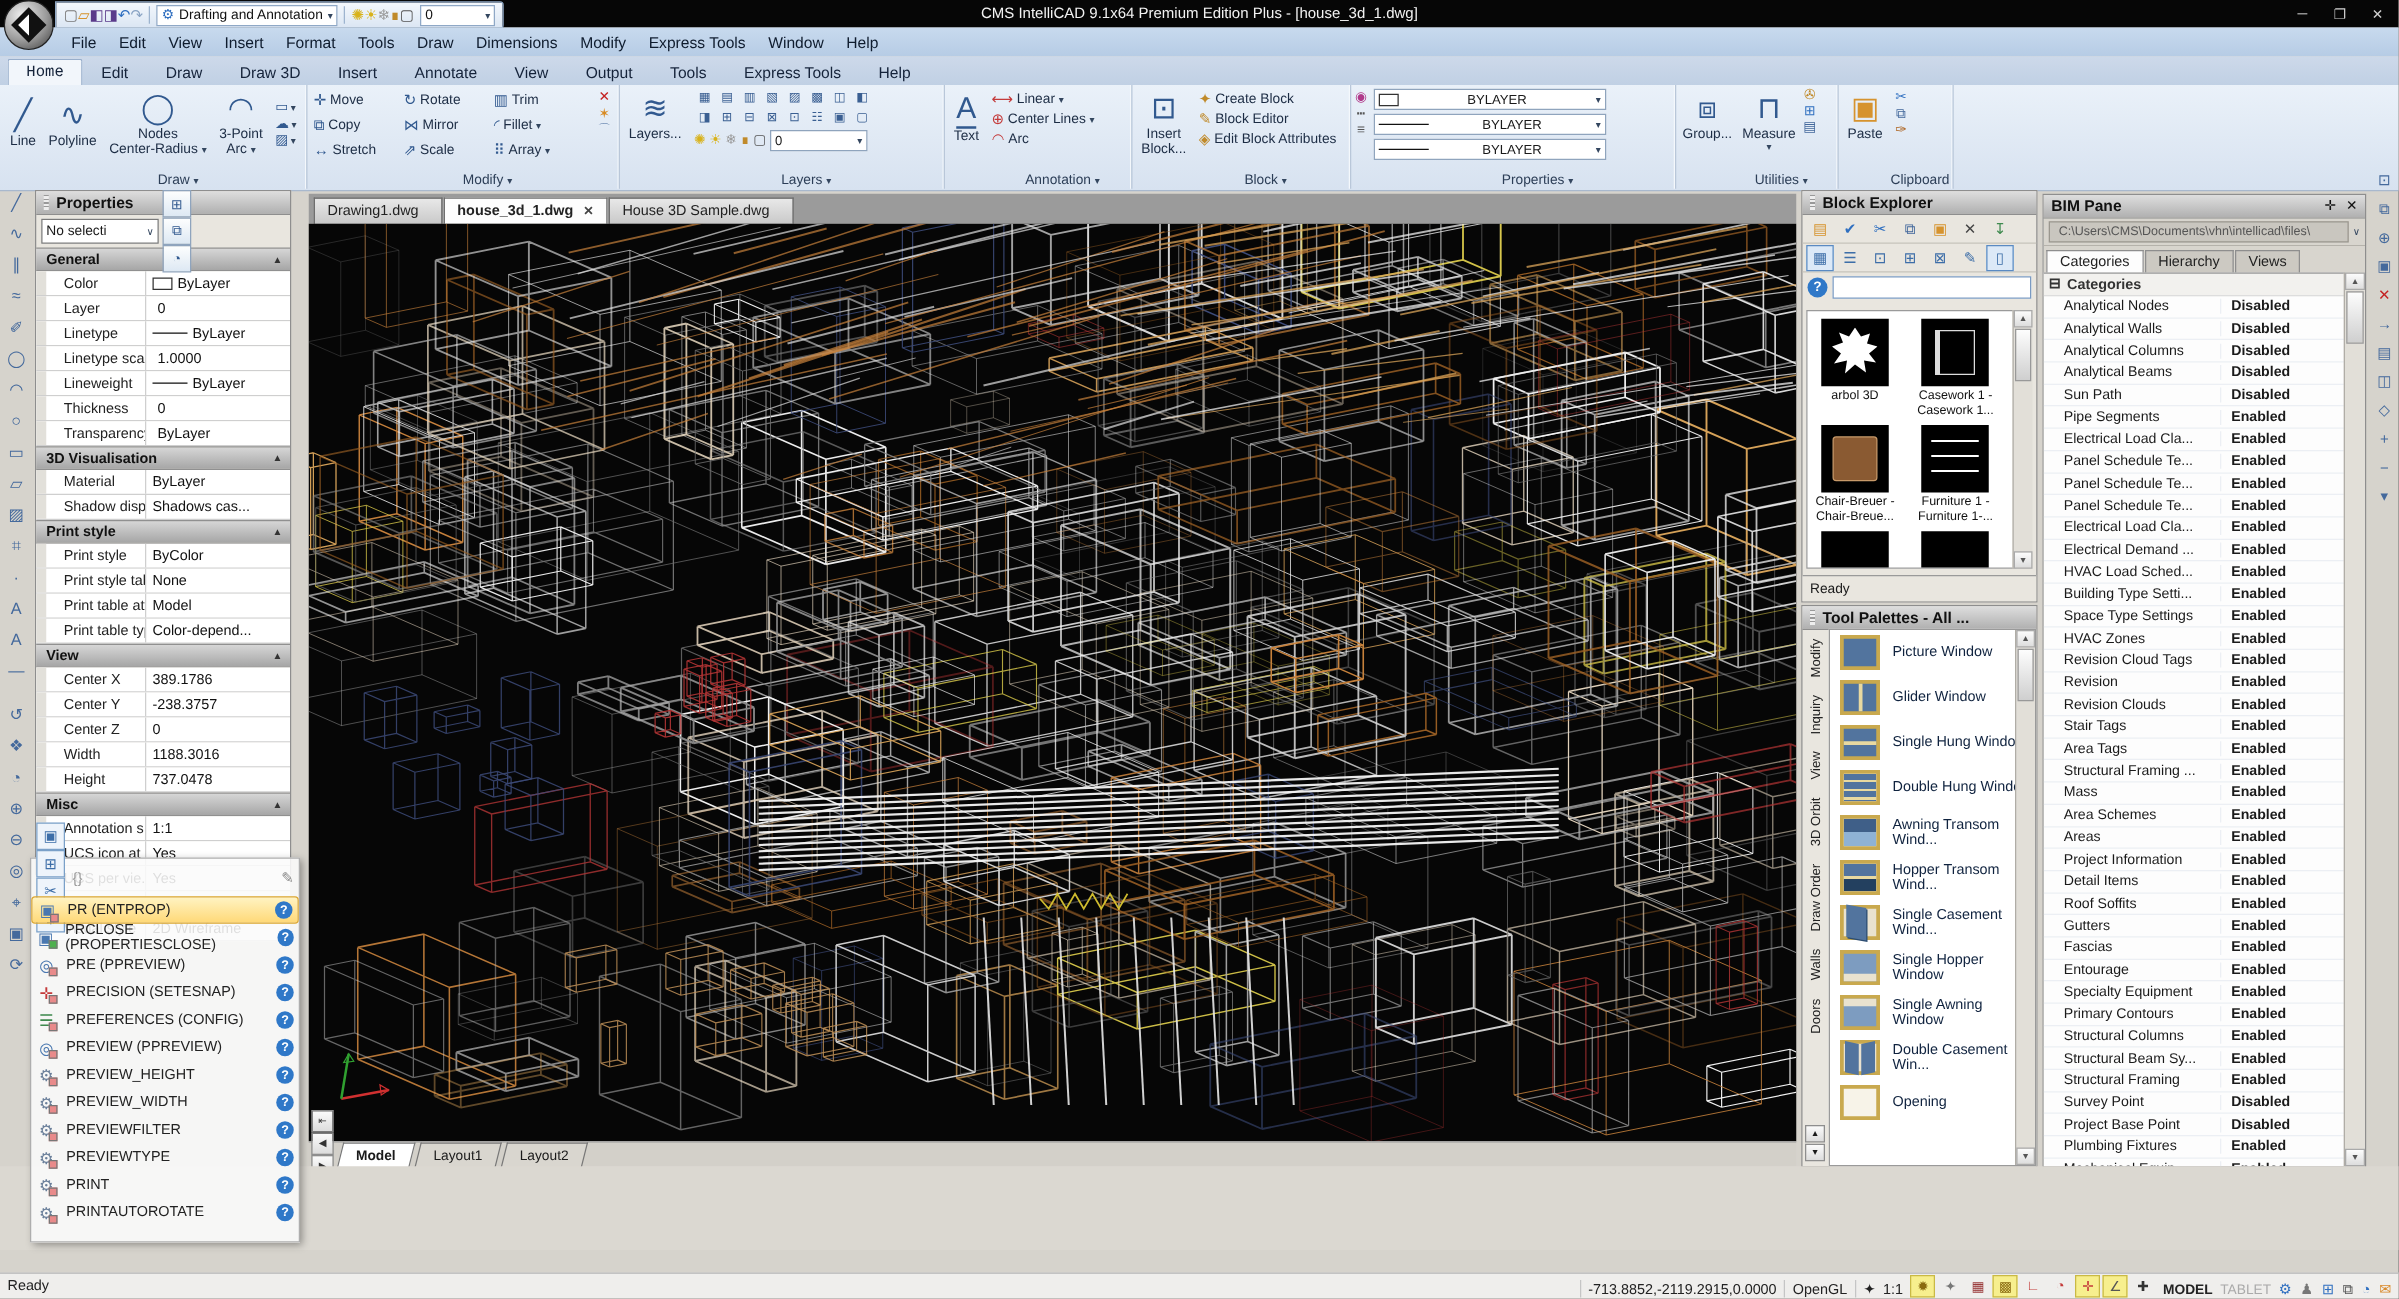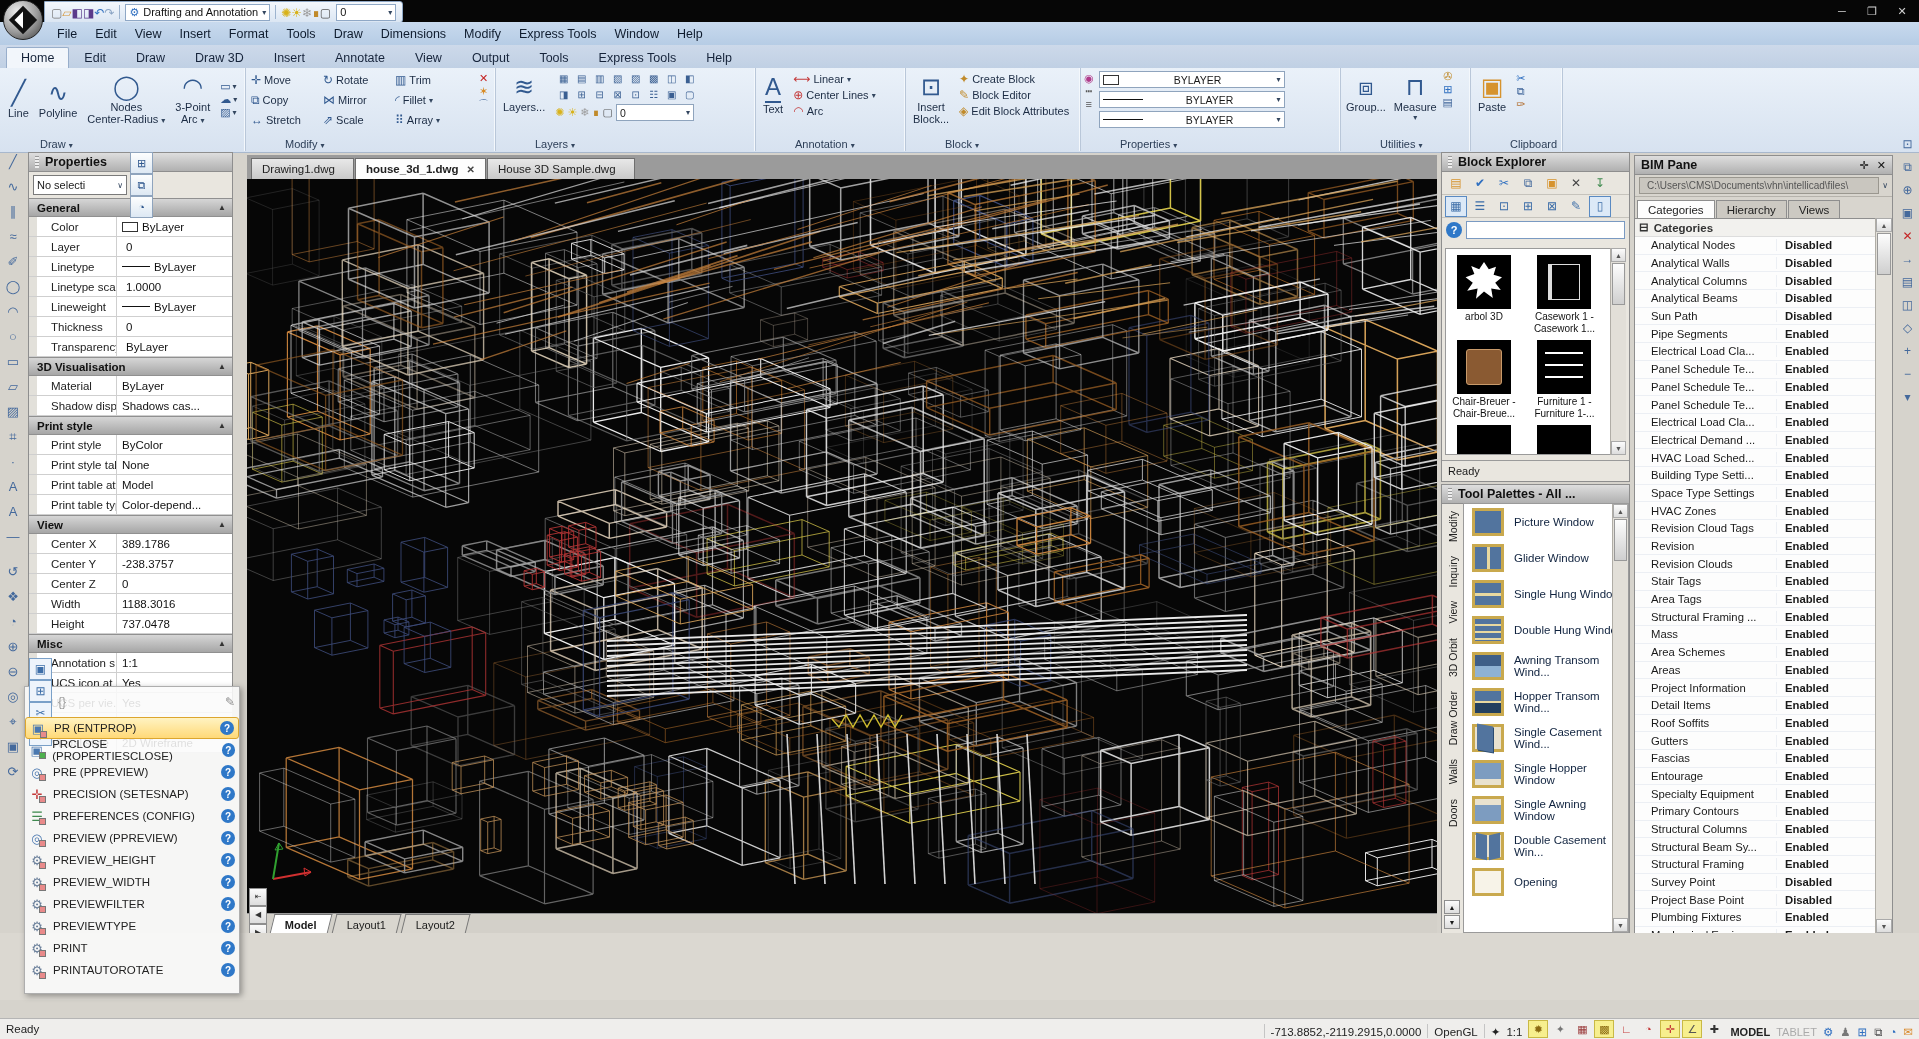--- a/index.html
+++ b/index.html
@@ -23,26 +23,26 @@
   #qat .combo{background:#fff;border:1px solid #8fa8c6;height:15px;display:flex;align-items:center;font-size:11px;padding:0 3px;gap:4px;color:#111;}
   .sep-v{width:1px;height:14px;background:#9db4cf;}
 
   
   #menubar{left:0;top:22px;width:1919px;height:23px;background:linear-gradient(#c8daee,#b6cce5);display:flex;align-items:center;padding-left:48px;box-sizing:border-box;}
   #menubar .mitem{font-size:12.5px;padding:3px 9px;color:#0f1c2e;}
 
   
   #ribbontabs{left:0;top:45px;width:1919px;height:23px;background:linear-gradient(#cdd9ea,#c0d0e4);display:flex;align-items:flex-end;padding-left:6px;box-sizing:border-box;}
   #ribbontabs .rtab{font-size:12.5px;padding:3px 14px;color:#15233a;border:1px solid transparent;border-bottom:none;}
-  #ribbontabs .rtab.active{background:#f2f6fb;border-color:#98aecb;border-radius:2px 2px 0 0;}
+  #ribbontabs .rtab.active{background:#f2f6fb;border-color:#98aecb;border-radius:2px 2px 0 0;font-family:Liberation Mono, monospace;}
 
   
   #ribbon{left:0;top:68px;width:1919px;height:84px;background:linear-gradient(#eaf1f9,#d7e2f0);border-bottom:1px solid #a8b8cd;}
   .rgroup{position:absolute;top:0;height:83px;border-right:1px solid #b9c7d9;box-shadow:inset -1px 0 0 #f4f8fc;}
-  .rfooter{position:absolute;bottom:1px;left:0;right:0;font-size:11px;color:#2c3e57;padding-left:40px;}
+  .rfooter{position:absolute;bottom:1px;left:0;right:0;text-align:center;font-size:11px;color:#2c3e57;padding-left:40px;}
   .bigbtn{display:inline-flex;flex-direction:column;align-items:center;justify-content:flex-start;font-size:11px;color:#1c2c44;padding:2px 4px;text-align:center;line-height:1.15;}
   .bigbtn .g{font-size:24px;color:#31598f;}
   .smallrow{display:flex;align-items:center;gap:3px;font-size:11px;color:#1c2c44;}
   .smallrow .g{font-size:12px;}
   .arrow{font-size:8px;color:#33465f;}
   .minicol{display:flex;flex-direction:column;gap:2px;}
   .minicol .g{font-size:11px;color:#31598f;}
   .bylayer-row{display:flex;align-items:center;background:#fff;border:1px solid #8fa4bd;height:15px;font-size:10.5px;padding:0 3px;gap:4px;width:178px;justify-content:space-between;}
   .swatch-box{width:14px;height:8px;border:1px solid #333;background:#fff;}
   .swatch-line{width:40px;height:0;border-top:1.5px solid #111;}
@@ -176,20 +176,21 @@
   .toggle[data-on="true"]{background:#f7ef8e;border-color:#c9b945;}
   .stext{font-size:11px;font-weight:bold;color:#222;}
   .stext.dim{color:#aaa;font-weight:normal;}
 </style>
 </head>
 <body>
 
 <div id="root">
 
   <div id="titlebar" class="abs">
+    <div id="title-text">CMS IntelliCAD 9.1x64 Premium Edition Plus  - [house_3d_1.dwg]</div>
     <div id="win-controls">
 
     <div class="wbtn">
           <span>─</span>
         </div>
         <div class="wbtn">
           <span>❐</span>
         </div>
         <div class="wbtn">
           <span>✕</span>

